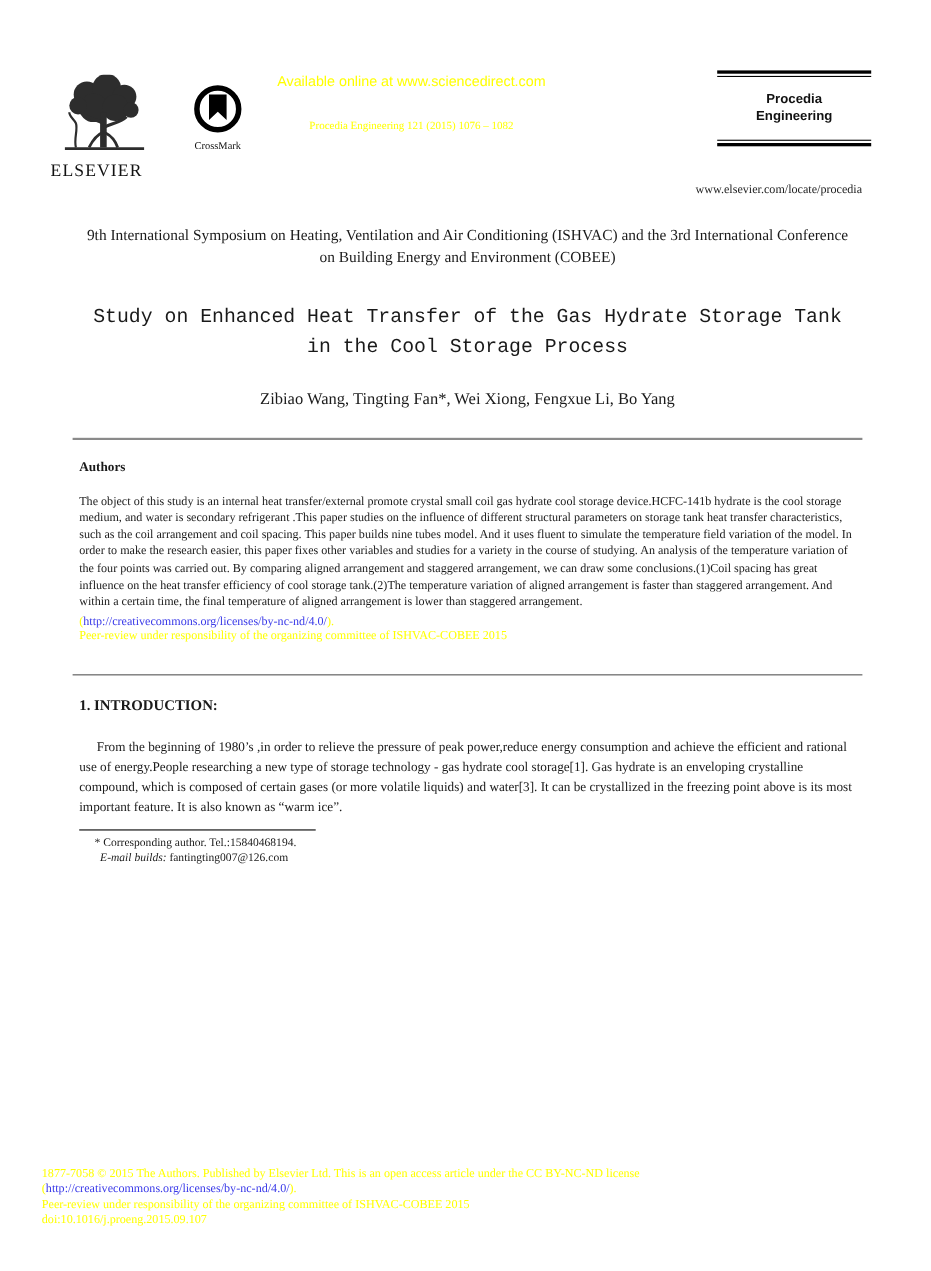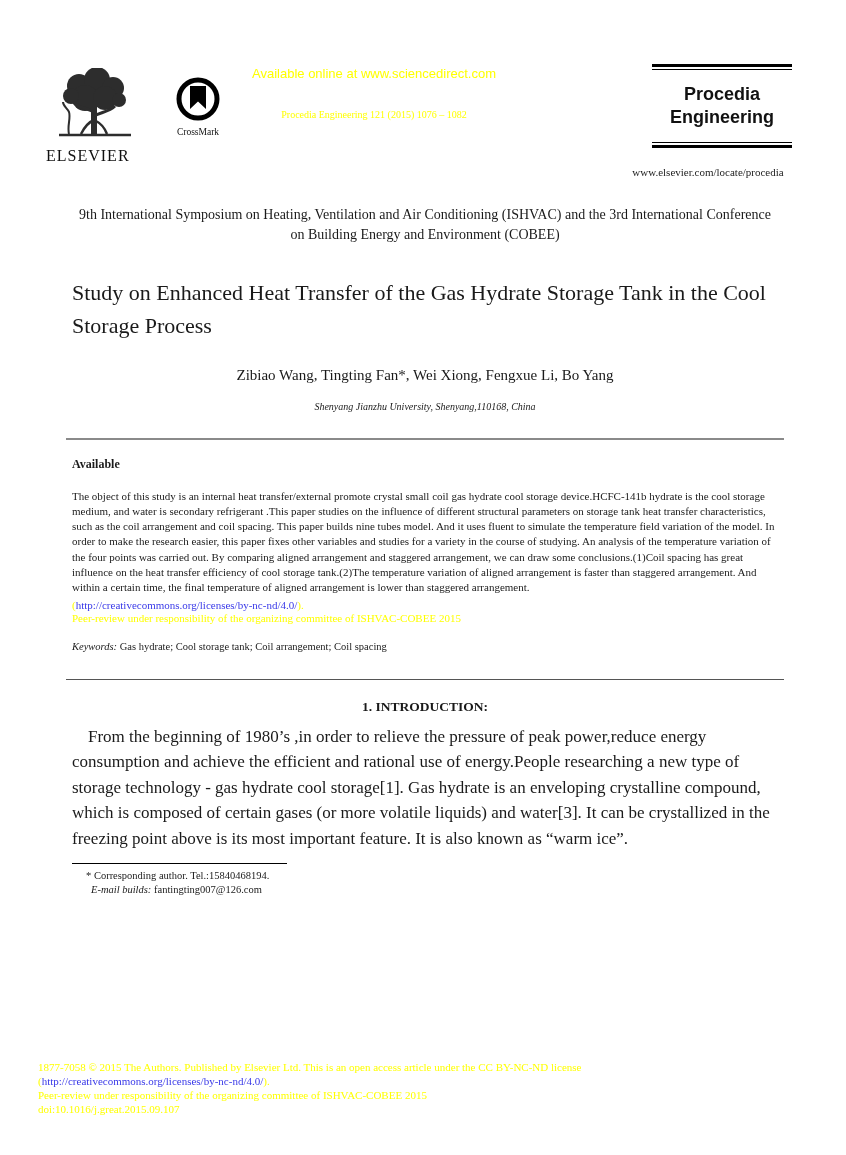--- a/index.html
+++ b/index.html
@@ -26,43 +26,43 @@
   .avail{font-family:"Liberation Sans",sans-serif;font-size:13px;color:var(--yellow);}
   .sd-logo{font-family:"Liberation Sans",sans-serif;font-weight:bold;font-size:27px;
            letter-spacing:-0.5px;color:var(--yellow);margin-top:4px;}
   .citation{font-size:10px;color:var(--yellow);margin-top:28px;}
 
   .pbox{position:absolute;left:652px;top:64px;width:140px;text-align:center;}
   .dline-thick{height:3px;background:#000;}
   .dline-thin{height:1px;background:#000;margin-top:2px;}
   .dline-thin-b{height:1px;background:#000;}
   .dline-thick-b{height:3px;background:#000;margin-top:2px;}
-  .pbox-title{font-family:"Liberation Sans",sans-serif;font-weight:bold;font-size:18px;
+  .pbox-title{font-family:"Liberation Sans",sans-serif;font-weight:bold;font-size:12px;
               line-height:1.25;padding:13px 0 14px 0;color:#111;}
   .pbox-url{position:absolute;left:620px;top:166px;width:176px;text-align:center;
             font-size:11px;color:#222;}
 
   
   .content{position:absolute;left:72px;top:205px;width:706px;}
   .conference{text-align:center;font-size:14px;line-height:1.45;padding:0 4px;}
-  .paper-title{font-size:22px;line-height:1.5;margin-top:30px;}
+  .paper-title{text-align:center;font-size:18px;line-height:1.5;margin-top:30px;font-family:Liberation Mono, monospace;}
   .authors{text-align:center;font-size:15px;margin-top:25px;}
   .affiliation{text-align:center;font-style:italic;font-size:10px;margin-top:17px;}
 
   .rule-wide{border:none;border-top:2px solid #8a8a8a;margin:26px -6px 0 -6px;}
   .abs-heading{font-weight:bold;font-size:12px;margin-top:17px;}
   .abs-body{font-size:11px;line-height:1.39;margin-top:17px;}
   .abs-copy{font-size:11px;line-height:1.24;margin-top:3px;color:var(--yellow);}
   .abs-copy a, .ftr a{color:var(--blue);text-decoration:none;}
   .keywords{font-size:10.5px;margin-top:15px;color:var(--ink);}
   .keywords .kw-label{font-style:italic;}
 
   .rule-section{border:none;border-top:1.5px solid #555;margin:27px -6px 0 -6px;}
-  .intro-heading{font-weight:bold;font-size:13.5px;margin-top:19px;text-align:center;}
-  .intro-body{font-size:17px;line-height:1.5;margin-top:9px;text-indent:16px;font-family:Liberation Serif, serif;}
+  .intro-heading{font-weight:bold;font-size:13.5px;margin-top:19px;}
+  .intro-body{font-size:12px;line-height:1.5;margin-top:21px;text-indent:16px;font-family:Liberation Serif, serif;}
 
   .foot-rule{border:none;border-top:1px solid #000;width:215px;margin:12px 0 0 0;}
   .footnote{font-size:10.5px;line-height:1.35;margin-top:5px;padding-left:14px;}
   .footnote .email-label{font-style:italic;}
   .footnote .email-line{padding-left:5px;}
 
   
   .ftr{position:absolute;left:38px;top:1061px;width:780px;font-size:11px;line-height:1.27;
        color:var(--yellow);}
 </style>
@@ -125,38 +125,34 @@
   <div class="pbox-url">www.elsevier.com/locate/procedia</div>
 
   <div class="content">
 
     <div class="conference">9th International Symposium on Heating, Ventilation and Air Conditioning (ISHVAC) and the 3rd International Conference on Building Energy and Environment (COBEE)</div>
 
     <div class="paper-title">Study on Enhanced Heat Transfer of the Gas Hydrate Storage Tank in the Cool Storage Process</div>
 
     <div class="authors">Zibiao Wang, Tingting Fan*, Wei Xiong, Fengxue Li, Bo Yang</div>
 
-    <div class="affiliation">Shenyang Jianzhu University, Shenyang,110168, China</div>
 
     <hr class="rule-wide">
 
-    <div class="abs-heading">Available</div>
+    <div class="abs-heading">Authors</div>
 
     <div class="abs-body">The object of this study is an internal heat transfer/external promote crystal small coil gas hydrate cool storage device.HCFC-141b hydrate is the cool storage medium, and water is secondary refrigerant .This paper studies on the influence of different structural parameters on storage tank heat transfer characteristics, such as the coil arrangement and coil spacing. This paper builds nine tubes model. And it uses fluent to simulate the temperature field variation of the model. In order to make the research easier, this paper fixes other variables and studies for a variety in the course of studying. An analysis of the temperature variation of the four points was carried out. By comparing aligned arrangement and staggered arrangement, we can draw some conclusions.(1)Coil spacing has great influence on the heat transfer efficiency of cool storage tank.(2)The temperature variation of aligned arrangement is faster than staggered arrangement. And within a certain time, the final temperature of aligned arrangement is lower than staggered arrangement.</div>
 
     <div class="abs-copy">
       <div>
         <span>(</span><a href="#">http://creativecommons.org/licenses/by-nc-nd/4.0/</a><span>).</span>
       </div>
       <div>Peer-review under responsibility of the organizing committee of ISHVAC-COBEE 2015</div>
     </div>
 
-    <div class="keywords">
-      <span class="kw-label">Keywords:</span><span> Gas hydrate; Cool storage tank; Coil arrangement; Coil spacing</span>
-    </div>
 
     <hr class="rule-section">
 
     <div class="intro-heading">1. INTRODUCTION:</div>
 
     <div class="intro-body">From the beginning of 1980’s ,in order to relieve the pressure of peak power,reduce energy consumption and achieve the efficient and rational use of energy.People researching a new type of storage technology - gas hydrate cool storage[1]. Gas hydrate is an enveloping crystalline compound, which is composed of certain gases (or more volatile liquids) and water[3]. It can be crystallized in the freezing point above is its most important feature. It is also known as “warm ice”.</div>
 
     <hr class="foot-rule">
 
     <div class="footnote">
@@ -167,16 +163,16 @@
     </div>
 
   </div>
 
   <div class="ftr">
     <div>1877-7058 © 2015 The Authors. Published by Elsevier Ltd. This is an open access article under the CC BY-NC-ND license</div>
     <div>
       <span>(</span><a href="#">http://creativecommons.org/licenses/by-nc-nd/4.0/</a><span>).</span>
     </div>
     <div>Peer-review under responsibility of the organizing committee of ISHVAC-COBEE 2015</div>
-    <div>doi:10.1016/j.great.2015.09.107</div>
+    <div>doi:10.1016/j.proeng.2015.09.107</div>
   </div>
 
 </div>
 
 </body></html>

